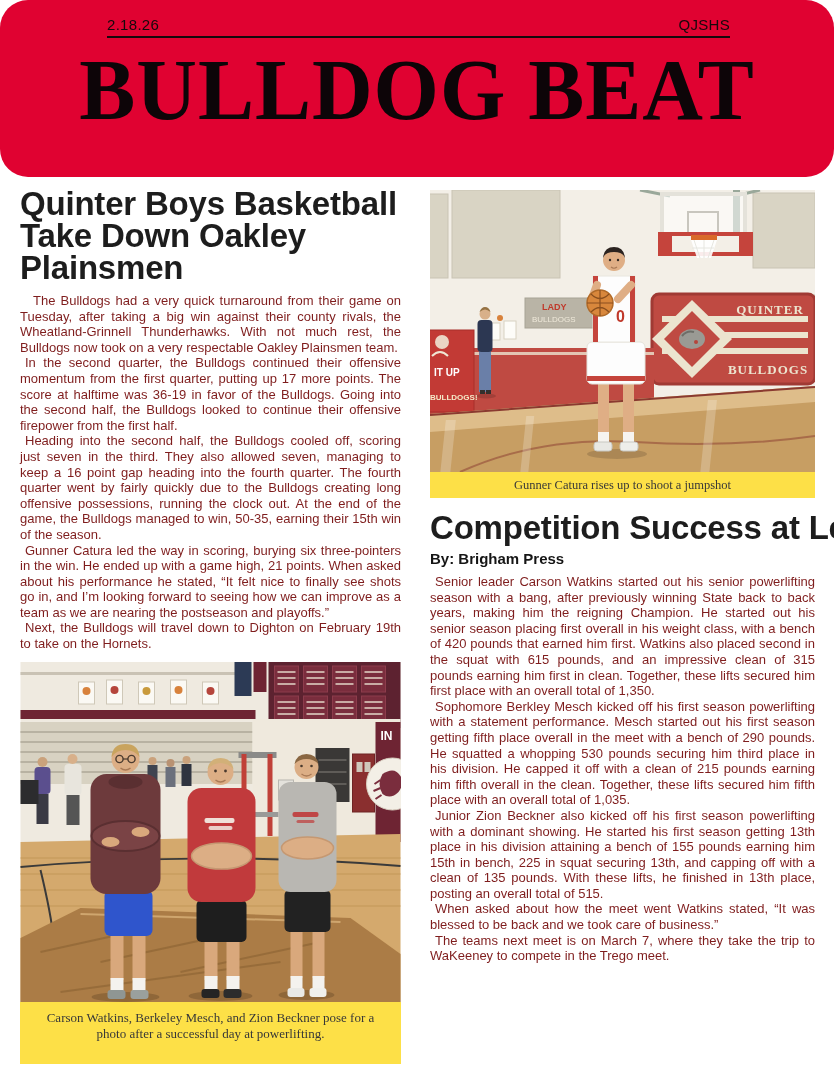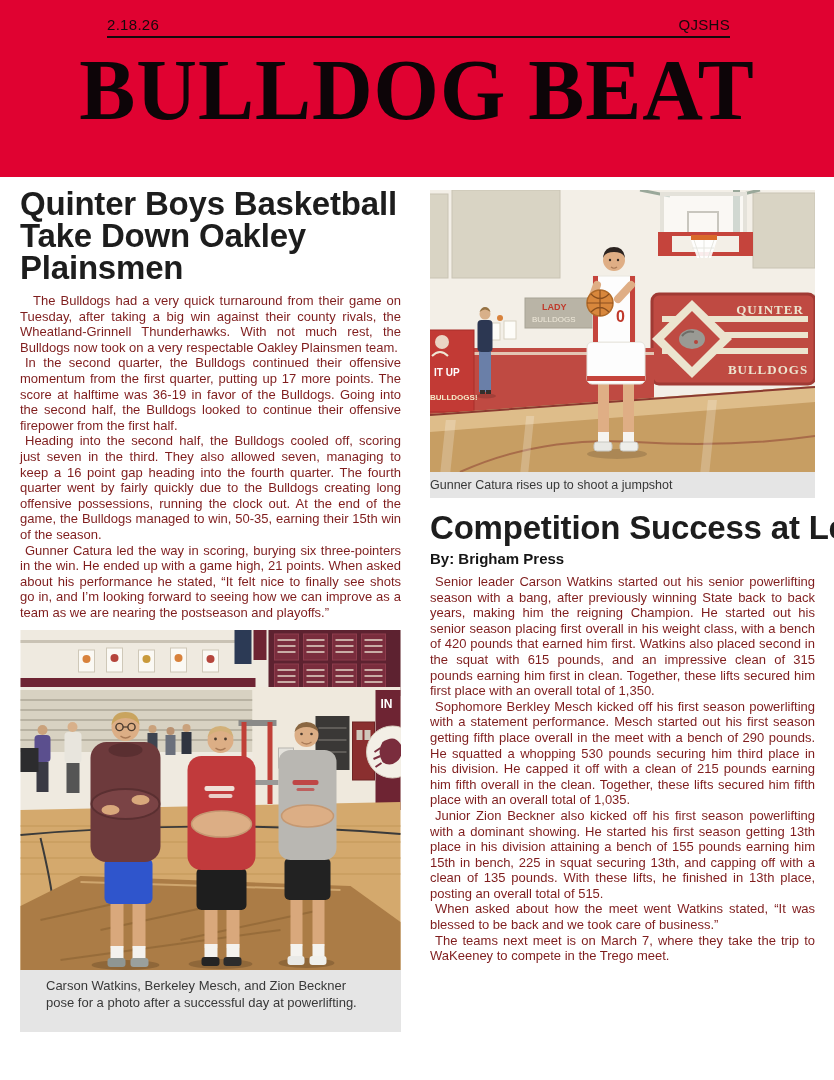--- a/index.html
+++ b/index.html
@@ -3,21 +3,21 @@
 <meta charset="utf-8">
 <style>
   * { margin:0; padding:0; box-sizing:border-box; }
   html,body { background:#ffffff; }
   .page {
     position:relative; width:834px; height:1080px; margin:0 auto;
     background:#ffffff; overflow:hidden;
     font-family:"Liberation Sans", sans-serif; color:#222;
   }
   
-  .banner { position:absolute; left:0; top:0; width:834px; height:177px; background:#e00231; }
+  .banner { position:absolute; left:0; top:0; width:834px; height:177px; background:#e00231;border-radius:28px; }
   .banner-top {
     position:absolute; left:107px; top:12px; width:623px; height:26px;
     border-bottom:2px solid #16090c;
     display:flex; justify-content:space-between; align-items:flex-end;
     font-size:15px; color:#16090c; padding-bottom:3px; letter-spacing:.3px;
   }
   .masthead {
     position:absolute; left:0; top:40px; width:834px; text-align:center;
     font-family:"Liberation Serif", "DejaVu Serif", serif; font-weight:700;
     font-size:84px; line-height:96px; color:#0d0508; letter-spacing:1px;
@@ -35,22 +35,23 @@
     font-size:13px; line-height:15.6px; text-align:justify; color:#7f1d1d;
     text-indent:5px; margin:0;
   }
   .article p.lead { text-indent:13px; }
   
   figure { display:block; }
   .fig-left { margin-top:10px; width:381px; }
   .fig-right { width:385px; margin-bottom:14px; }
   .photo-svg { display:block; }
   figcaption {
-    background:#e5e5e5; color:#383838; 
+    background:#fde047; color:#383838; text-align:center;
     font-size:13px;
+    font-family:Liberation Serif, serif;
   }
   .cap-right { height:26px; line-height:26px; font-size:12.5px; }
   .cap-left  { height:62px; padding:8px 26px 0 26px; line-height:16.5px; }
   .col-right h2.headline { margin-top:0; margin-bottom:6px; white-space:nowrap; }
 </style>
 </head>
 <body>
 
 <div class="page">
 
@@ -61,20 +62,21 @@
     </div>
     <div class="masthead">BULLDOG BEAT</div>
   </header>
 
   <section class="col-left article">
     <h2 class="headline">Quinter Boys Basketball Take Down Oakley Plainsmen</h2>
     <p class="lead">The Bulldogs had a very quick turnaround from their game on Tuesday, after taking a big win against their county rivals, the Wheatland-Grinnell Thunderhawks. With not much rest, the Bulldogs now took on a very respectable Oakley Plainsmen team.</p>
     <p>In the second quarter, the Bulldogs continued their offensive momentum from the first quarter, putting up 17 more points. The score at halftime was 36-19 in favor of the Bulldogs. Going into the second half, the Bulldogs looked to continue their offensive firepower from the first half.</p>
     <p>Heading into the second half, the Bulldogs cooled off, scoring just seven in the third. They also allowed seven, managing to keep a 16 point gap heading into the fourth quarter. The fourth quarter went by fairly quickly due to the Bulldogs creating long offensive possessions, running the clock out. At the end of the game, the Bulldogs managed to win, 50-35, earning their 15th win of the season.</p>
     <p>Gunner Catura led the way in scoring, burying six three-pointers in the win. He ended up with a game high, 21 points. When asked about his performance he stated, “It felt nice to finally see shots go in, and I’m looking forward to seeing how we can improve as a team as we are nearing the postseason and playoffs.”</p>
+    <p>Next, the Bulldogs will travel down to Dighton on February 19th to take on the Hornets.</p>
 
     <figure class="fig-left">
 
       <svg class="photo-svg" width="381" height="340" viewBox="0 0 380 340">
         <rect width="380" height="180" fill="#efeae0"></rect>
         <rect x="0" y="10" width="230" height="3" fill="#c9c2b4"></rect>
 
         <rect x="248" y="0" width="132" height="66" fill="#5d2230"></rect>
         <g fill="#7a2d3d" stroke="#8d3c4c" stroke-width="1">
           <rect x="254" y="4" width="24" height="26"></rect>

